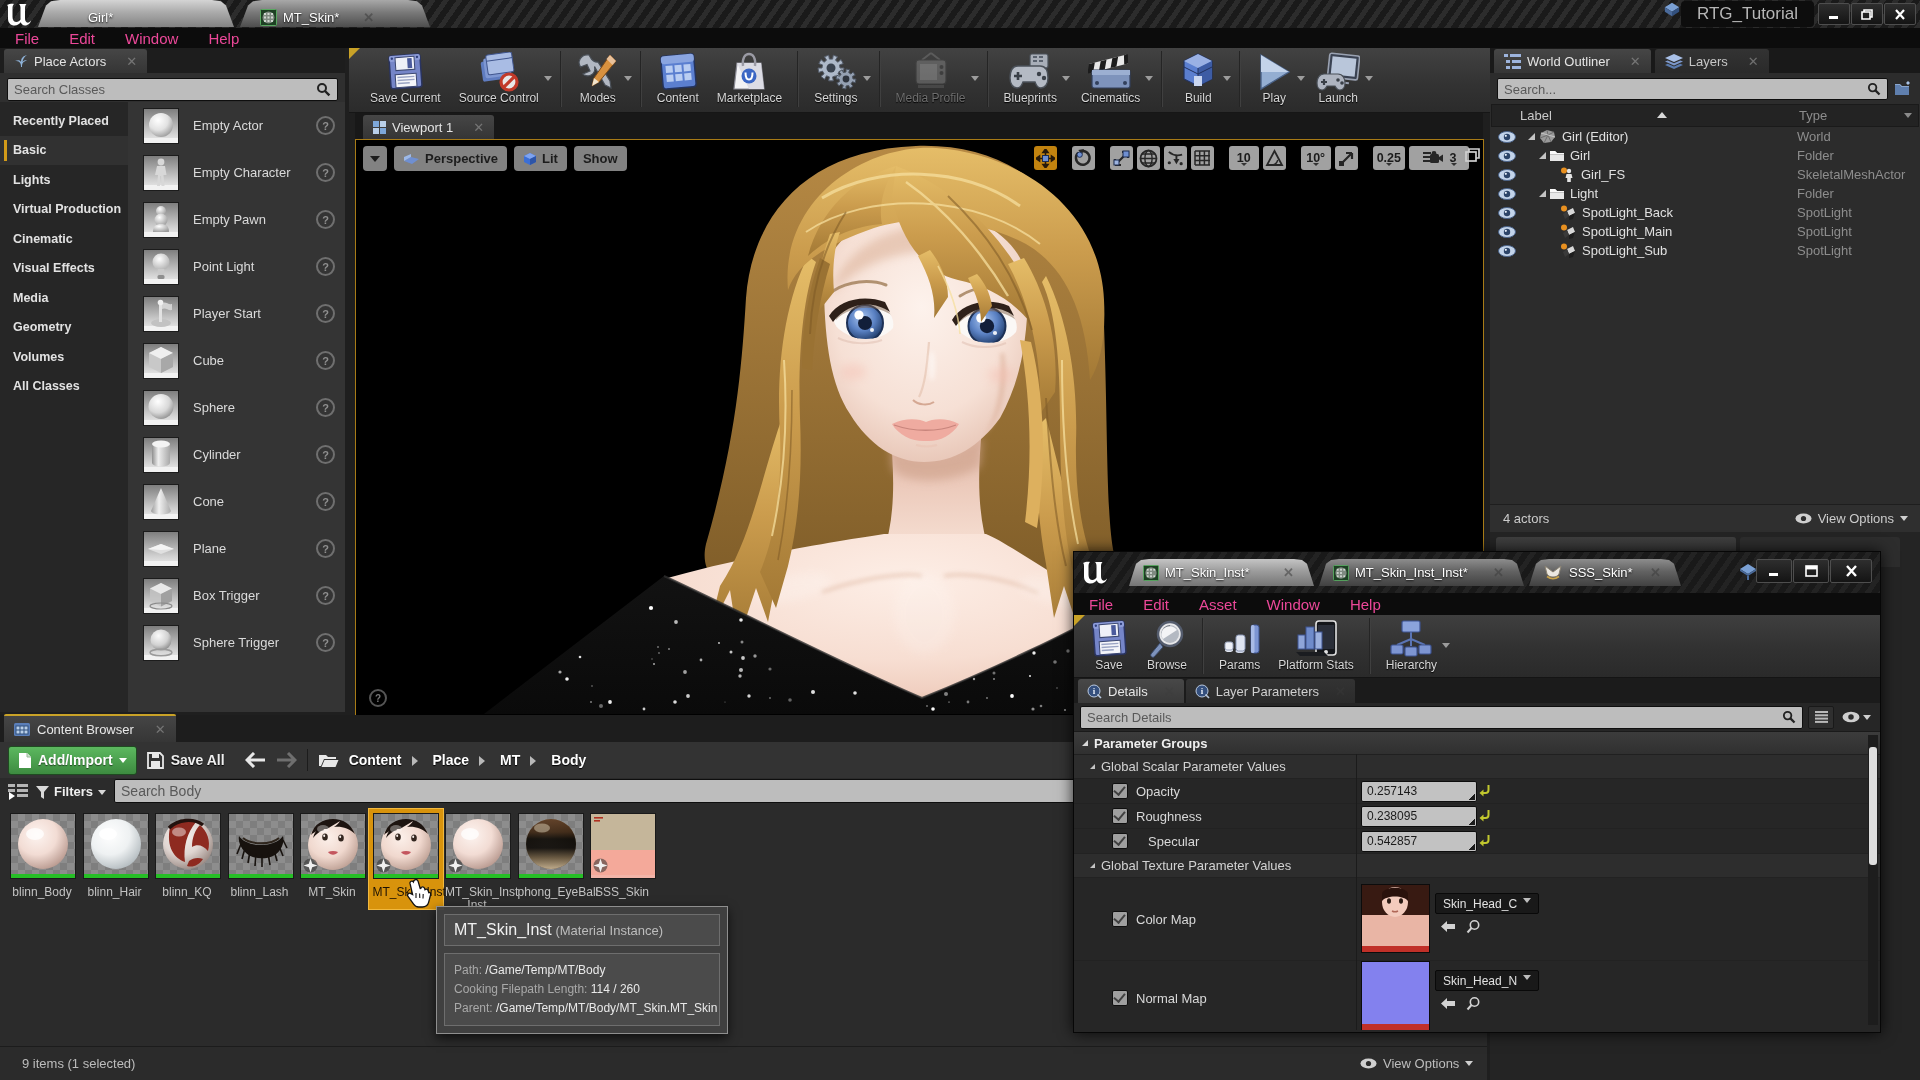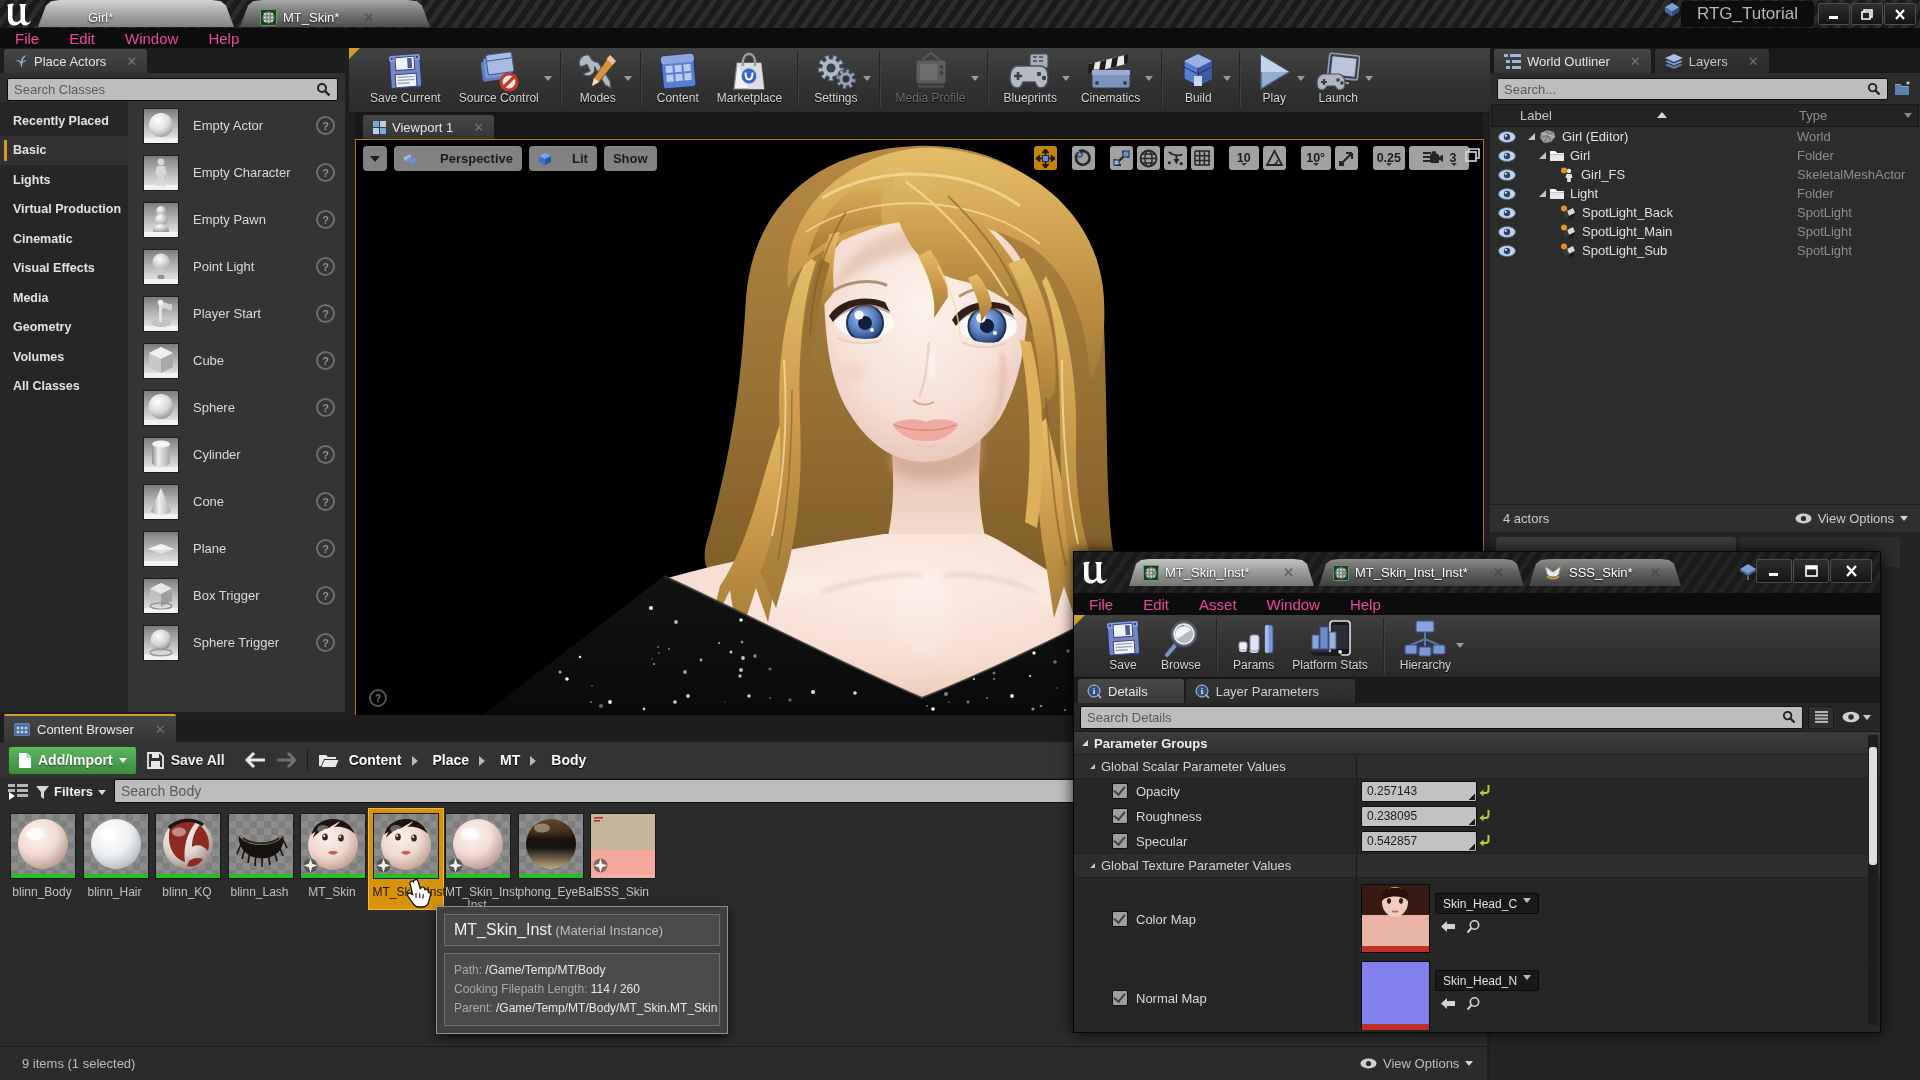--- a/index.html
+++ b/index.html
@@ -69,21 +69,21 @@
   .pa-thumb{width:34px;height:34px;margin-left:15px;background:linear-gradient(180deg,#7e7e7e,#cfcfcf 70%,#efefef);
     border:1px solid #1c1c1c;position:relative;overflow:hidden;}
   .pa-label{margin-left:14px;font-size:13px;color:#dadada;}
   .pa-help{position:absolute;right:10px;width:15px;height:15px;border:2px solid #6f6f6f;border-radius:50%;
     color:#8f8f8f;font-size:11px;font-weight:bold;display:flex;align-items:center;justify-content:center;}
 
   
   #viewport-tabrow{left:355px;top:113px;width:1128px;height:26px;background:#181818;display:flex;align-items:flex-end;}
   #viewport{left:355px;top:139px;width:1127px;height:576px;background:#000;border:1px solid #a87b16;}
   .vp-ctl{height:25px;border-radius:4px;background:rgba(148,148,148,.88);color:#1c1c1c;
-    font-weight:bold;font-size:13px;display:flex;align-items:center;padding:0 9px;gap:20px;}
+    font-weight:bold;font-size:13px;display:flex;align-items:center;padding:0 9px;gap:5px;}
   .vp-ico-btn{width:23px;height:24px;border-radius:3px;background:rgba(173,173,173,.93);
     display:flex;align-items:center;justify-content:center;position:relative;}
   .vp-ico-btn.on{background:#c2830f;}
   .vp-num{min-width:22px;padding:0 4px;height:24px;border-radius:3px;background:rgba(173,173,173,.93);
     color:#1c1c1c;font-weight:bold;font-size:12.5px;display:flex;align-items:center;justify-content:center;position:relative;}
   .vp-subcaret{position:absolute;bottom:1px;left:50%;margin-left:-3px;width:0;height:0;
     border:3px solid transparent;border-top:3px solid #333;}
   .vp-group{display:flex;gap:15px;}
   #vp-left-ctls{position:absolute;left:7px;top:6px;display:flex;gap:7px;}
   #vp-right-ctls{position:absolute;right:14px;top:6px;display:flex;gap:4px;align-items:center;}
@@ -1711,21 +1711,21 @@
     </div>
     <div class="mw-menubar menubar" id="mw-menubar">
         <div class="menu-item">File</div>
         <div class="menu-item">Edit</div>
         <div class="menu-item">Asset</div>
         <div class="menu-item">Window</div>
         <div class="menu-item">Help</div>
       </div>
     <div class="mw-toolbar">
       <div class="tb-corner"></div>
-      <div class="tb-row" id="mw-toolbar-row" style="padding-left:20px;">
+      <div class="tb-row" id="mw-toolbar-row" style="padding-left:6px;">
           <div class="tb-btn">
             <span class="ico">
               <svg width="40" height="40" viewBox="0 0 40 40">
                 <g transform="rotate(-4 20 20)">
                   <rect x="5" y="3" width="31" height="33" rx="2.5" fill="#7585c8" stroke="#2a3460" stroke-width="1.5"></rect>
                   <rect x="5" y="3" width="31" height="6" rx="2" fill="#8d9cd8"></rect>
                   <rect x="11" y="5" width="19" height="13" fill="#eef0f8" stroke="#3a4670" stroke-width="1"></rect>
                   <rect x="23" y="6.5" width="4.5" height="10" fill="#4a5a9c"></rect>
                   <rect x="10" y="22" width="21" height="13" fill="#f4f5fa" stroke="#3a4670" stroke-width="1"></rect>
                   <path d="M12 25 H29 M12 28 H29 M12 31 H24" stroke="#9aa4c4" stroke-width="1.4"></path>
@@ -1876,21 +1876,21 @@
           </span>
           <span style="position:absolute;left:404px;top:4px;">
             <svg width="13" height="14" viewBox="0 0 13 14">
               <path d="M10.5 2 V7 C10.5 9 9 10 7.5 10 H3" fill="none" stroke="#c2c82e" stroke-width="2"></path>
               <path d="M5.5 6.5 L1.5 10 L5.5 13.5 Z" fill="#c2c82e"></path>
             </svg>
           </span>
         </div>
         <div class="dt-row" style="height: 24px;">
           <span class="checkbox" style="margin-left:38px;"></span>
-          <span style="margin-left:8px;color:#d8d8d8;">Specular</span>
+          <span style="margin-left:20px;color:#d8d8d8;">Specular</span>
           <span class="spinbox" style="position:absolute;left:287px;">
             <span>0.542857</span>
             <span class="spin-corner"></span>
           </span>
           <span style="position:absolute;left:404px;top:4px;">
             <svg width="13" height="14" viewBox="0 0 13 14">
               <path d="M10.5 2 V7 C10.5 9 9 10 7.5 10 H3" fill="none" stroke="#c2c82e" stroke-width="2"></path>
               <path d="M5.5 6.5 L1.5 10 L5.5 13.5 Z" fill="#c2c82e"></path>
             </svg>
           </span>

